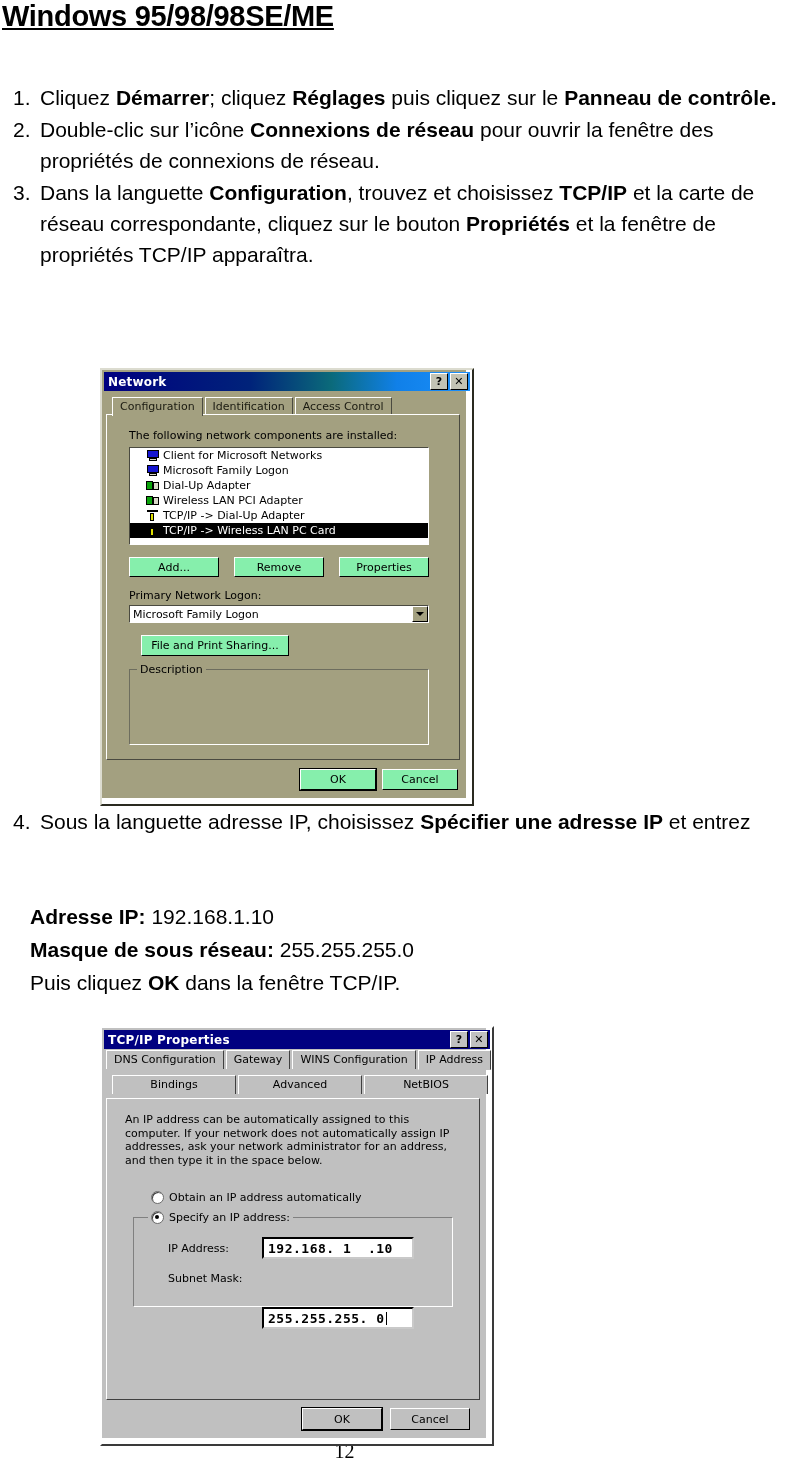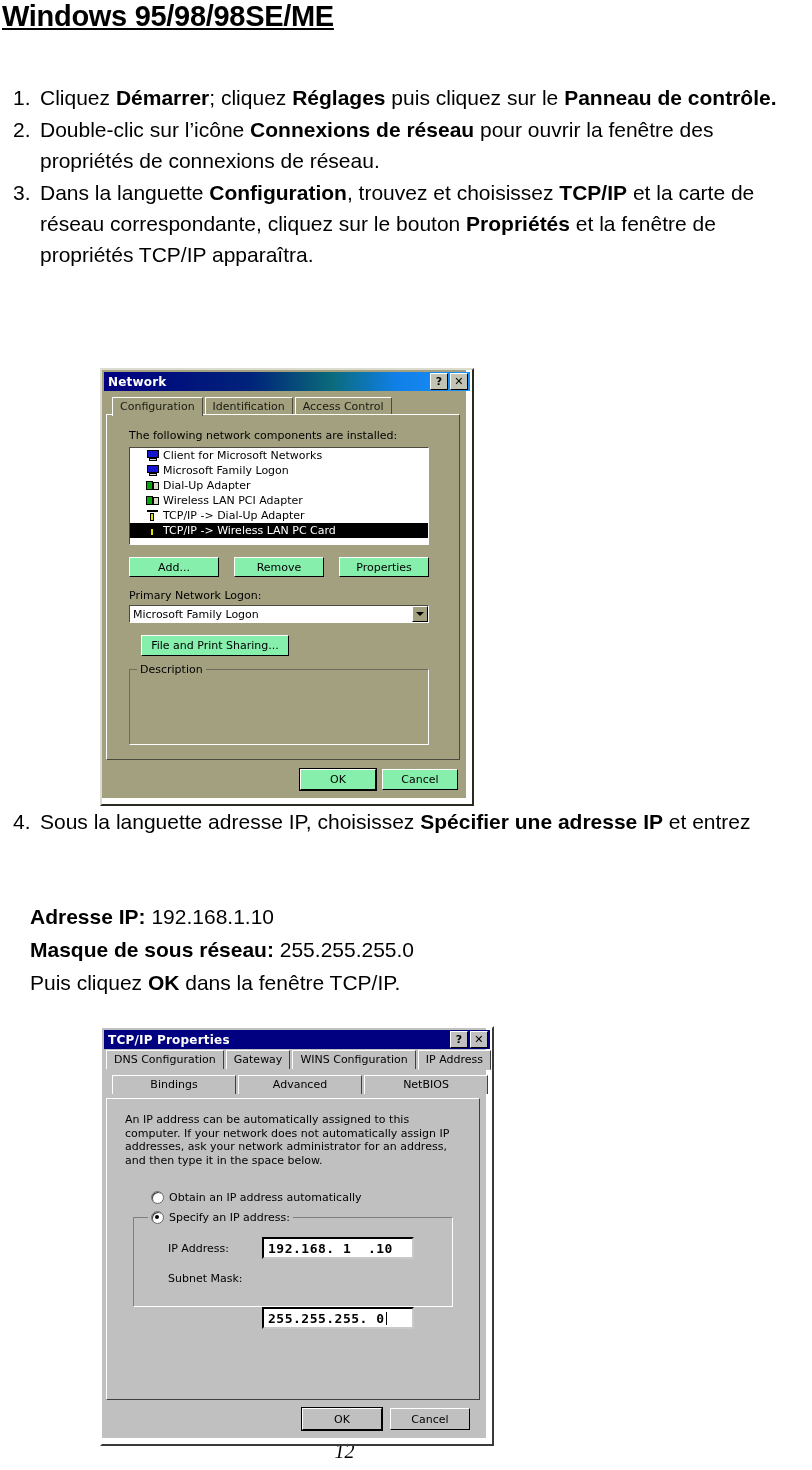--- a/index.html
+++ b/index.html
@@ -65,21 +65,20 @@
   .ip-line b { font-weight: bold; }
 
   .page-number {
     position: absolute;
     left: 0;
     top: 1440px;
     width: 689px;
     text-align: center;
     font-family: "Liberation Serif", serif;
     font-size: 20px;
-    font-style: italic;
   }
 
   
   .w9x {
     position: absolute;
     box-sizing: border-box;
     font-family: "DejaVu Sans", sans-serif;
     font-size: 11px;
   }
   .win-outer {

